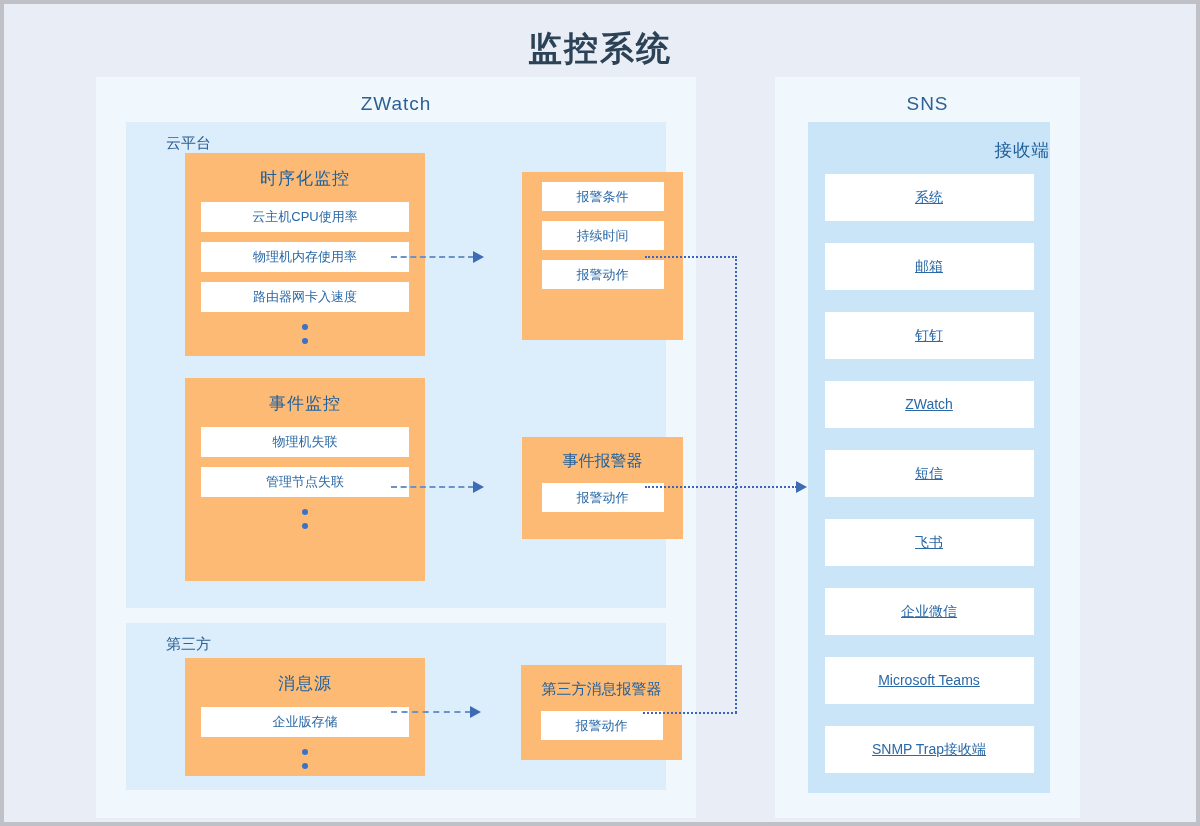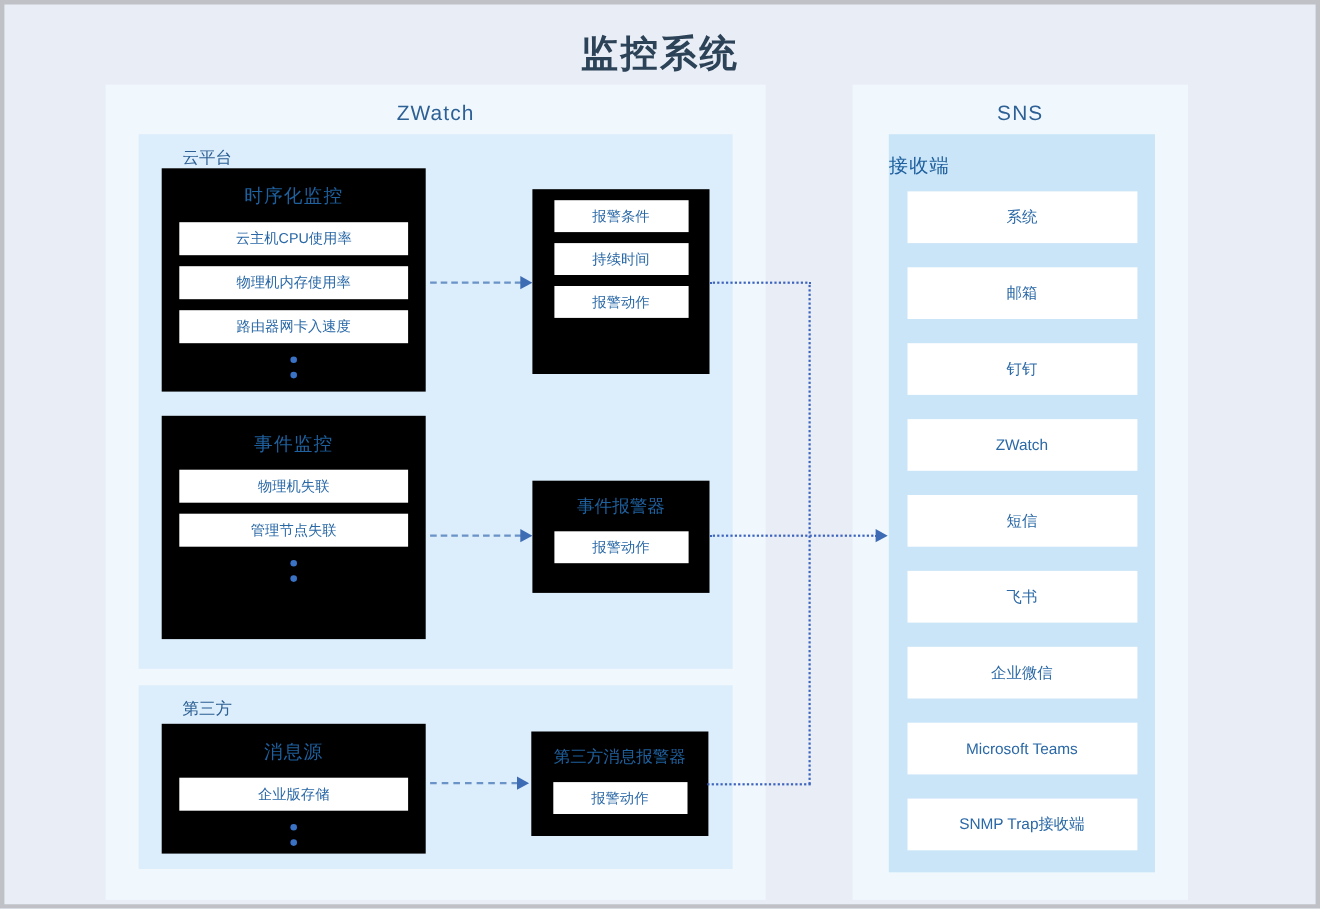--- a/index.html
+++ b/index.html
@@ -18,42 +18,42 @@
   .panel { position:absolute; background:#f0f8fe; }
   .panel-label {
     position:absolute; top:16px; left:0; width:100%;
     text-align:center; font-size:19px; color:#2d6094; letter-spacing:1px;
   }
   .subpanel { position:absolute; background:#dcedfb; }
   .subpanel-label {
     position:absolute; top:12px; left:40px;
     font-size:15px; color:#2d6094;
   }
-  .group { position:absolute; background:#000000; }
+  .group { position:absolute; background:#fdba74;margin-left:38px; }
   .g-header {
     padding-top:13px; line-height:26px; text-align:center;
     font-size:17px; font-weight:500; color:#1f609e; letter-spacing:1px;
   }
   .g-item {
     width:208px; height:30px; margin:10px auto 0; background:#ffffff;
     text-align:center; line-height:30px; font-size:13px; color:#2a68a6;
   }
   .alarm .g-header { font-size:16px; padding-top:12px; line-height:24px; letter-spacing:0; }
   .alarm .g-item { width:122px; height:29px; line-height:29px; }
   .alarm-sm .g-header { font-size:15px; }
   .dots { display:flex; flex-direction:column; align-items:center; gap:8px; margin-top:12px; }
   .dot { width:6px; height:6px; border-radius:50%; background:#3a72c6; }
   .recv { position:absolute; background:#cbe5f8; }
   .recv-label {
-    padding-top:15px; line-height:26px; text-align:left;
+    padding-top:15px; line-height:26px; text-align:right;
     font-size:17.5px; font-weight:500; color:#1f609e; letter-spacing:1px;
   }
   .recv-item {
     width:209px; height:47px; margin:0 auto 22px; background:#ffffff;
-    text-align:center; line-height:47px; font-size:14px; color:#2a68a6;
+    text-align:center; line-height:47px; font-size:14px; color:#2a68a6;text-decoration:underline;
   }
   .recv-items { margin-top:11px; }
   .dash-line { position:absolute; height:0; border-top:2px dashed #6a93c8; }
   .dotl-h { position:absolute; height:0; border-top:2px dotted #3c63bd; }
   .dotl-v { position:absolute; width:0; border-left:2px dotted #3c63bd; }
   .arrowhead {
     position:absolute; width:0; height:0;
     border-top:6px solid transparent; border-bottom:6px solid transparent;
     border-left:11px solid #3d6cb4;
   }

